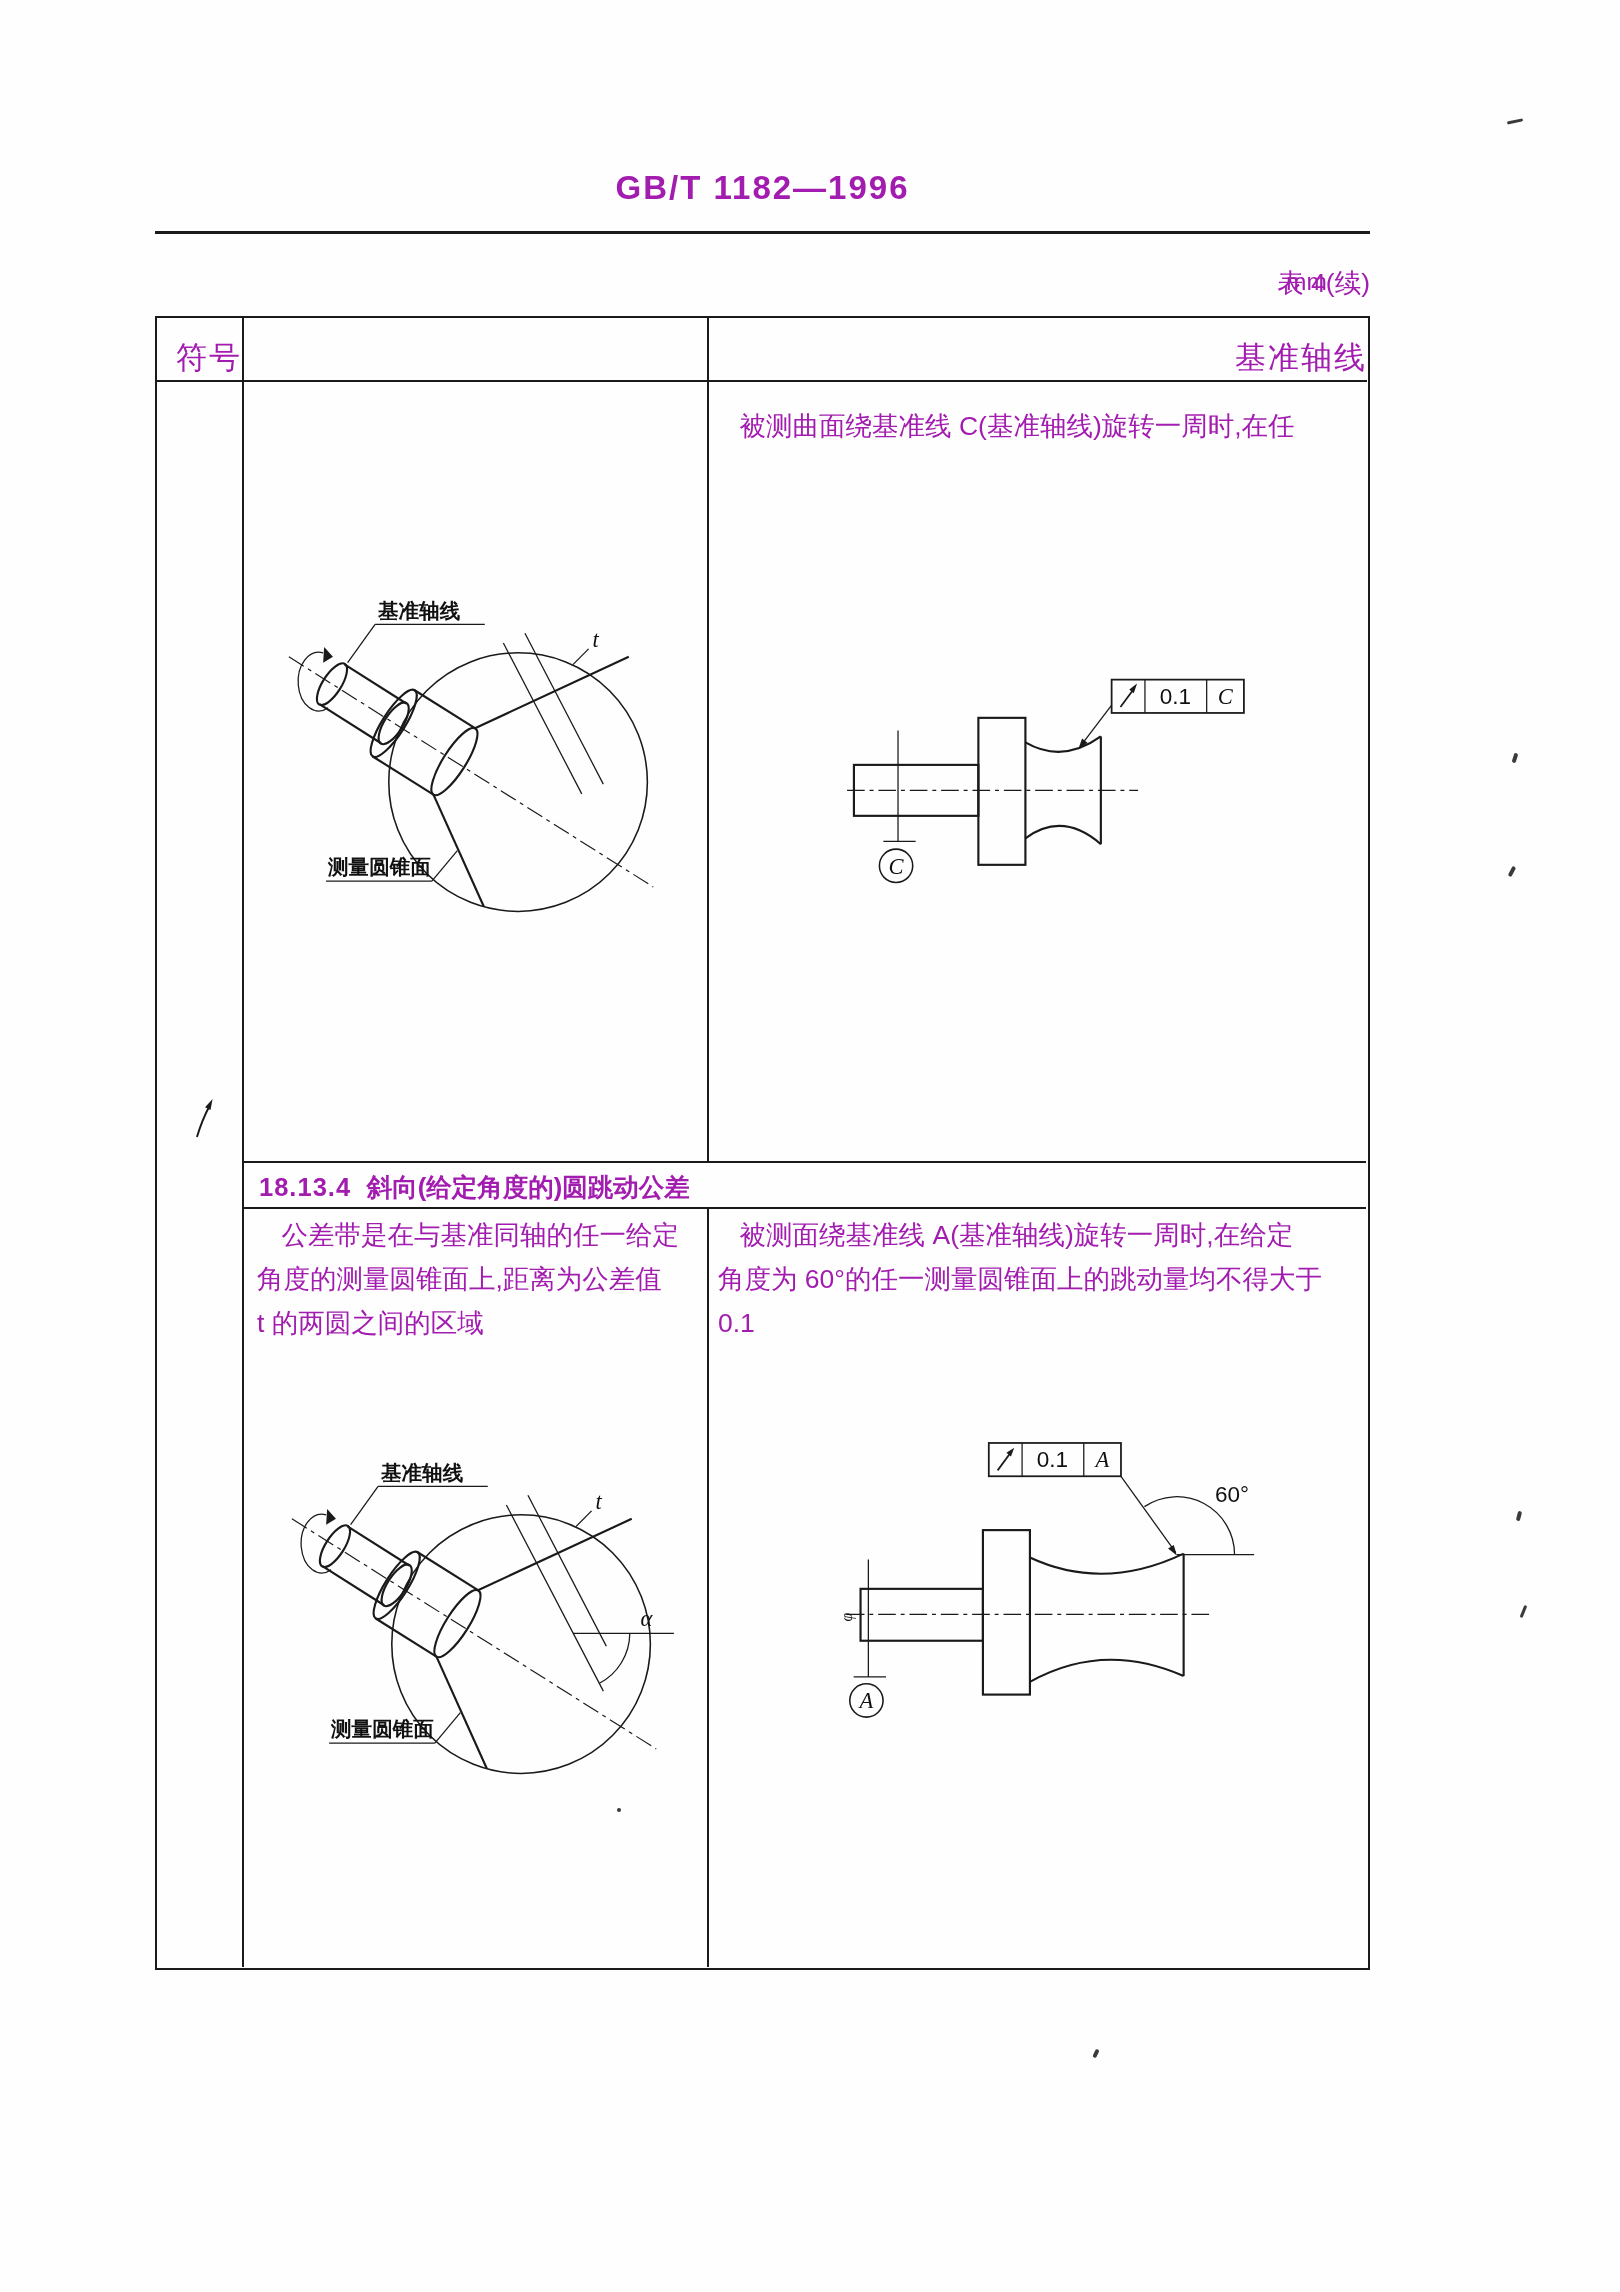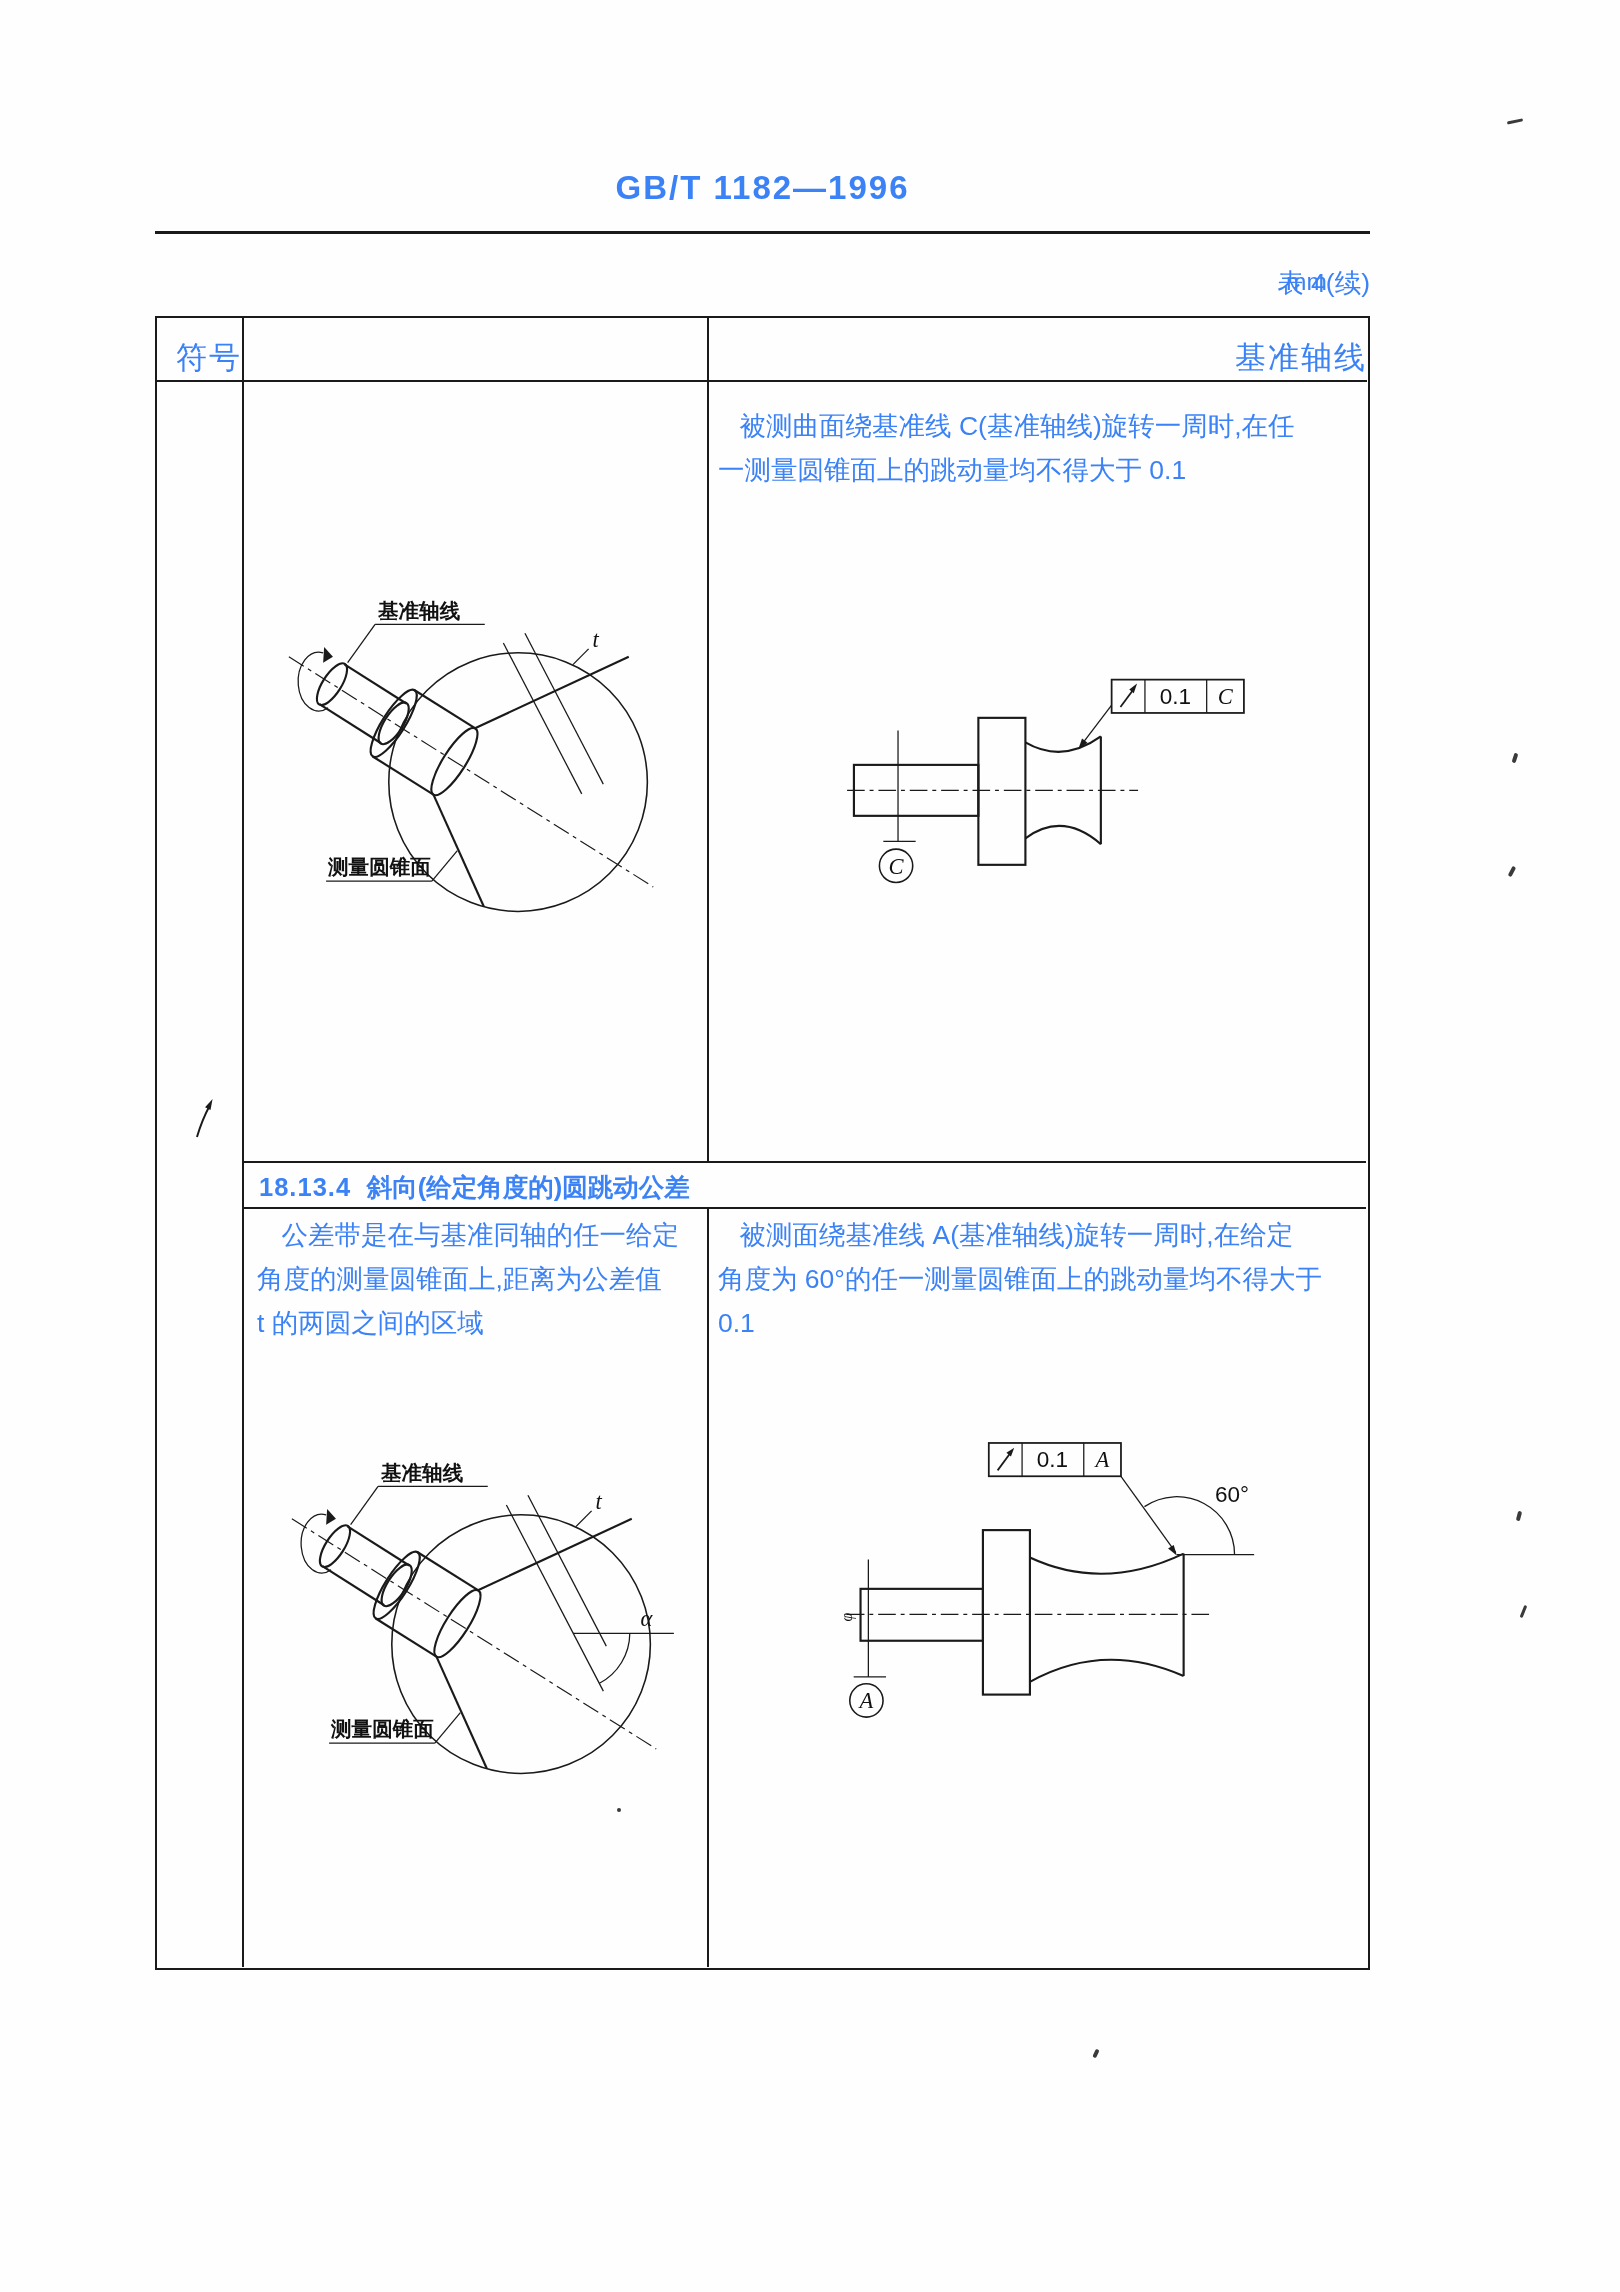--- a/index.html
+++ b/index.html
@@ -1,19 +1,19 @@
 <!DOCTYPE html>
 <html><head>
 <meta charset="utf-8">
 <style>
   * { margin:0; padding:0; box-sizing:border-box; }
   html,body { background:#ffffff; }
   .page {
     position:relative; width:1620px; height:2293px; background:#fefefe;
-    font-family:"Liberation Sans","DejaVu Sans",sans-serif; color:#3b82f6;
+    font-family:"Liberation Sans","DejaVu Sans",sans-serif; color:#a21caf;
     overflow:hidden;
   }
   .abs { position:absolute; }
 
   .doc-number {
     left:155px; top:169px; width:1215px; text-align:center;
     font-size:33px; font-weight:700; letter-spacing:2px;
   }
   .header-rule { left:155px; top:231px; width:1215px; height:2.9px; background:#1a1a1a; }
   .caption { left:155px; top:265px; width:1215px; text-align:right; font-size:26.5px; }
@@ -71,21 +71,20 @@
     <div class="th" style="left:0; top:18.6px; width:85px;">符号</div>
     <div class="th" style="left:552px; top:18.6px; width:658px;">基准轴线</div>
 
     <svg class="abs" width="25.5" height="43" viewBox="0 0 26 44" style="left:36px; top:779px;">
       <path d="M 4,41 C 7,31 11,20 17,9" class="s1" style="stroke-width:2;"></path>
       <polygon points="20,2 17.9,13.2 12.3,10.4" class="fillb"></polygon>
     </svg>
 
     <div class="para" style="left:561px; top:86px; width:647px;">
       <div class="ln ind22">被测曲面绕基准线 C(基准轴线)旋转一周时,在任</div>
-      <div class="ln">一测量圆锥面上的跳动量均不得大于 0.1</div>
     </div>
 
     <svg class="abs" width="382" height="353" viewBox="0 0 390 360" style="left:126px; top:270px;">
       <line x1="6" y1="70" x2="378" y2="305" class="cl"></line>
       <g>
         <path d="M 46,122 A 21,30 0 1 1 41,66" class="s1"></path>
         <polygon points="42,60 51,70 41,76" class="fillb"></polygon>
       </g>
       <g>
         <line x1="62.8" y1="77.7" x2="125.8" y2="117.7" class="s2"></line>

